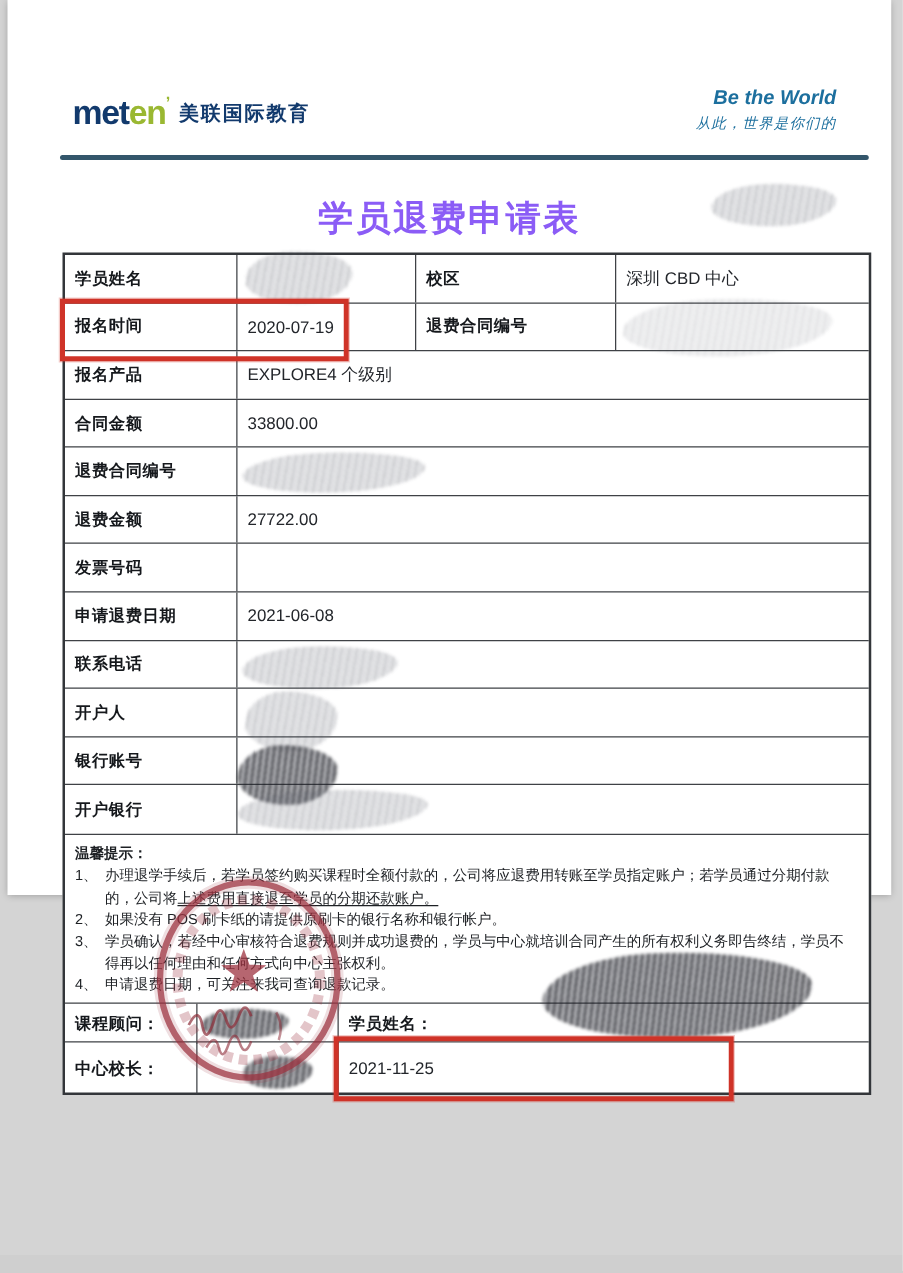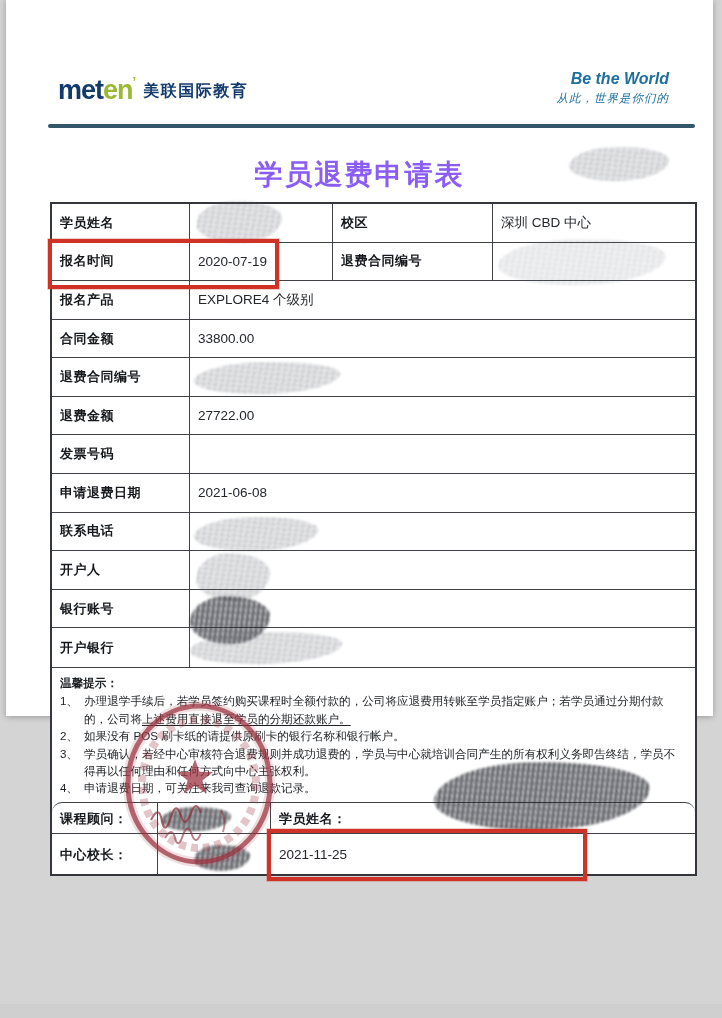--- a/index.html
+++ b/index.html
@@ -41,21 +41,21 @@
   .val{font-size:13.5px;color:var(--val);}
   
   .sec.notes{height:135px;border-top:1px solid var(--line);padding:6px 10px 0 8px;
              font-size:11.6px;line-height:1.5;color:#1d2024;}
   .nt-title{font-weight:bold;margin-bottom:1px;}
   .ni{display:flex;}
   .nn{width:24px;flex:none;}
   .ntx{flex:1;}
   .und{text-decoration:underline;text-underline-offset:2px;}
   
-  .sec.foot{border-top:1px solid var(--line);display:grid;grid-template-rows:31px 41px;height:72px;border-radius:10px;}
+  .sec.foot{border-top:1px solid var(--line);display:grid;grid-template-rows:31px 41px;height:72px;}
   .fr{display:grid;border-bottom:1px solid var(--line);}
   .sec.foot .fr:last-child{border-bottom:none;}
   .frA{grid-template-columns:106px 113px 1fr;}
   .frB{grid-template-columns:106px 113px 219px 1fr;}
   
   .scrb{position:absolute;z-index:3;pointer-events:none;
     border-radius:45% 60% 50% 55%/55% 45% 60% 50%;
     background:repeating-linear-gradient(102deg,
       rgba(75,78,88,.50) 0 1.6px, rgba(140,144,155,.18) 1.6px 3.2px,
       rgba(95,98,110,.42) 3.2px 4.6px, rgba(170,172,182,.12) 4.6px 6px);

